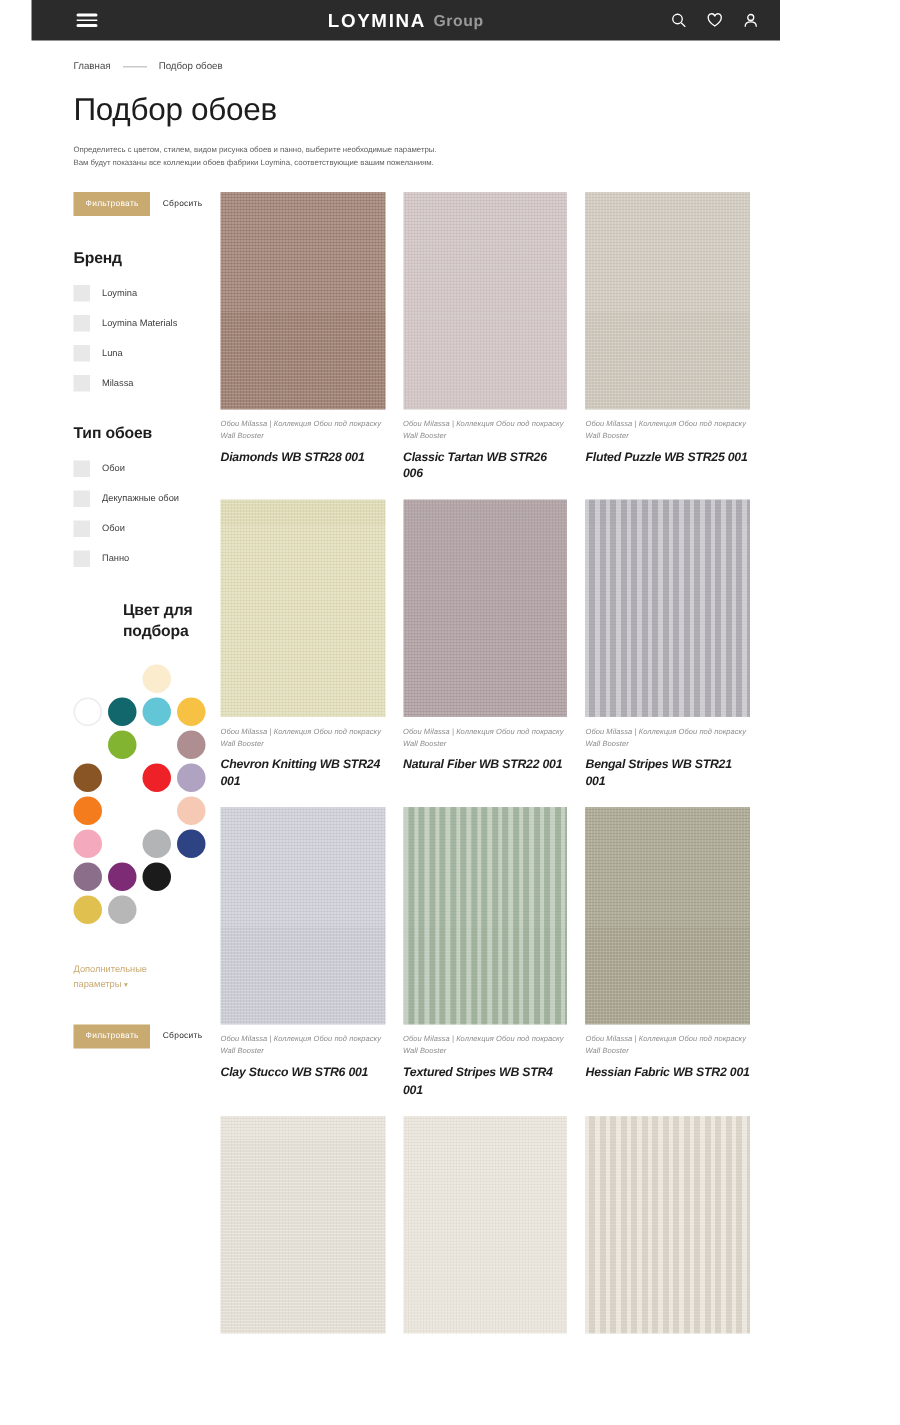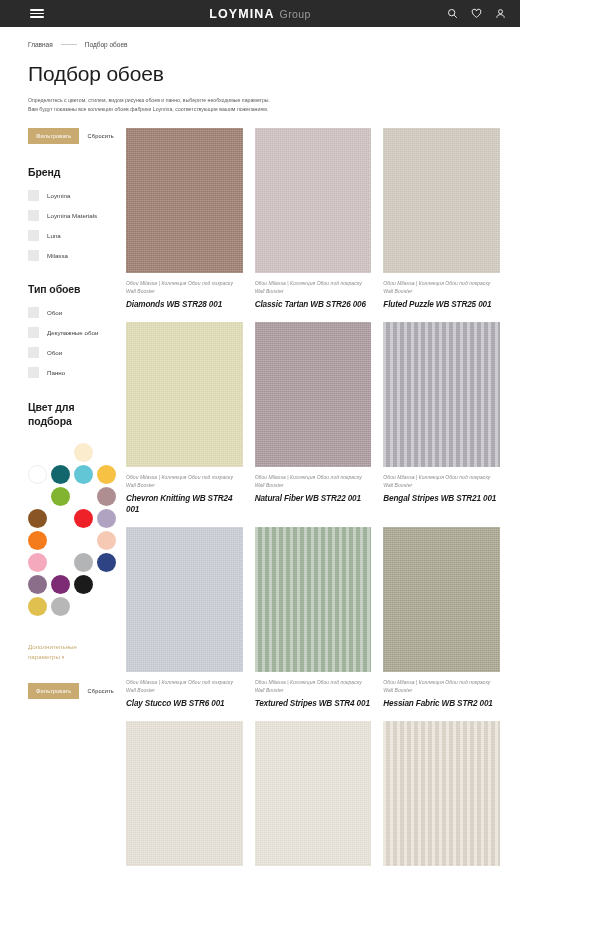--- a/index.html
+++ b/index.html
@@ -4,40 +4,40 @@
 <title>Подбор обоев — LOYMINA Group</title>
 <style>
   * { box-sizing: border-box; margin: 0; padding: 0; }
   html, body {
     width: 600px; height: 950px;
     background: #ffffff;
     font-family: "Liberation Sans", "DejaVu Sans", sans-serif;
     overflow: hidden;
     color: #1d1d1d;
   }
-  .page { position: relative; width: 520px; height: 950px; }
+  .page { position: relative; width: 520px; height: 950px; padding-left: 21px; }
 
   
   .topbar {
     height: 27px; background: #2b2b2b;
     display: flex; align-items: center;
     padding: 0 14px; position: relative;
   }
   .burger { width: 14px; display: flex; flex-direction: column; gap: 2px; cursor: pointer; margin-left: 16px; }
   .burger span { display: block; height: 1.5px; background: #fff; border-radius: 1px; }
   .brand {
     position: absolute; left: 0; right: 0; top: 0; bottom: 0;
     display: flex; align-items: center; justify-content: center;
     gap: 5px; pointer-events: none;
   }
   .brand-main {
     color: #fff; font-size: 12.5px; font-weight: 700;
     letter-spacing: 1.1px;
   }
-  .brand-sub { color: #9a9a9a; font-size: 10.5px; letter-spacing: .4px; }
+  .brand-sub { color: #9a9a9a; font-size: 10.5px; letter-spacing: .4px; font-weight: bold; }
   .topicons { margin-left: auto; display: flex; align-items: center; gap: 13px; }
   .topicons svg { display: block; }
 
   
   .crumbs {
     display: flex; align-items: center; gap: 8px;
     padding: 14px 0 0 28px; font-size: 6.5px; color: #4a4a4a;
   }
   .crumb-sep { width: 16px; height: 1px; background: #c9c9c9; display: block; }
 
@@ -63,21 +63,21 @@
   }
   .btn-reset {
     background: none; border: none; color: #2b2b2b;
     font-size: 5.6px; cursor: pointer; font-family: inherit;
     letter-spacing: .2px;
   }
 
   
   .facet { margin-top: 22px; }
   .facet-title { font-size: 10.5px; font-weight: 700; color: #1d1d1d; letter-spacing: -.1px; }
-  .facet-title.two-line { line-height: 1.35; }
+  .facet-title.two-line { line-height: 1.35; margin-left: 33px; }
   .opts { margin-top: 12px; display: flex; flex-direction: column; gap: 9px; }
   .opt { display: flex; align-items: center; gap: 8px; cursor: pointer; }
   .cbox { width: 11px; height: 11px; background: #e8e8e8; flex: none; }
   .opt-label { font-size: 6.2px; color: #3d3d3d; }
 
   
   .colors {
     margin-top: 14px; width: 88px;
     display: grid; grid-template-columns: repeat(4, 19px);
     gap: 3px 4px;

